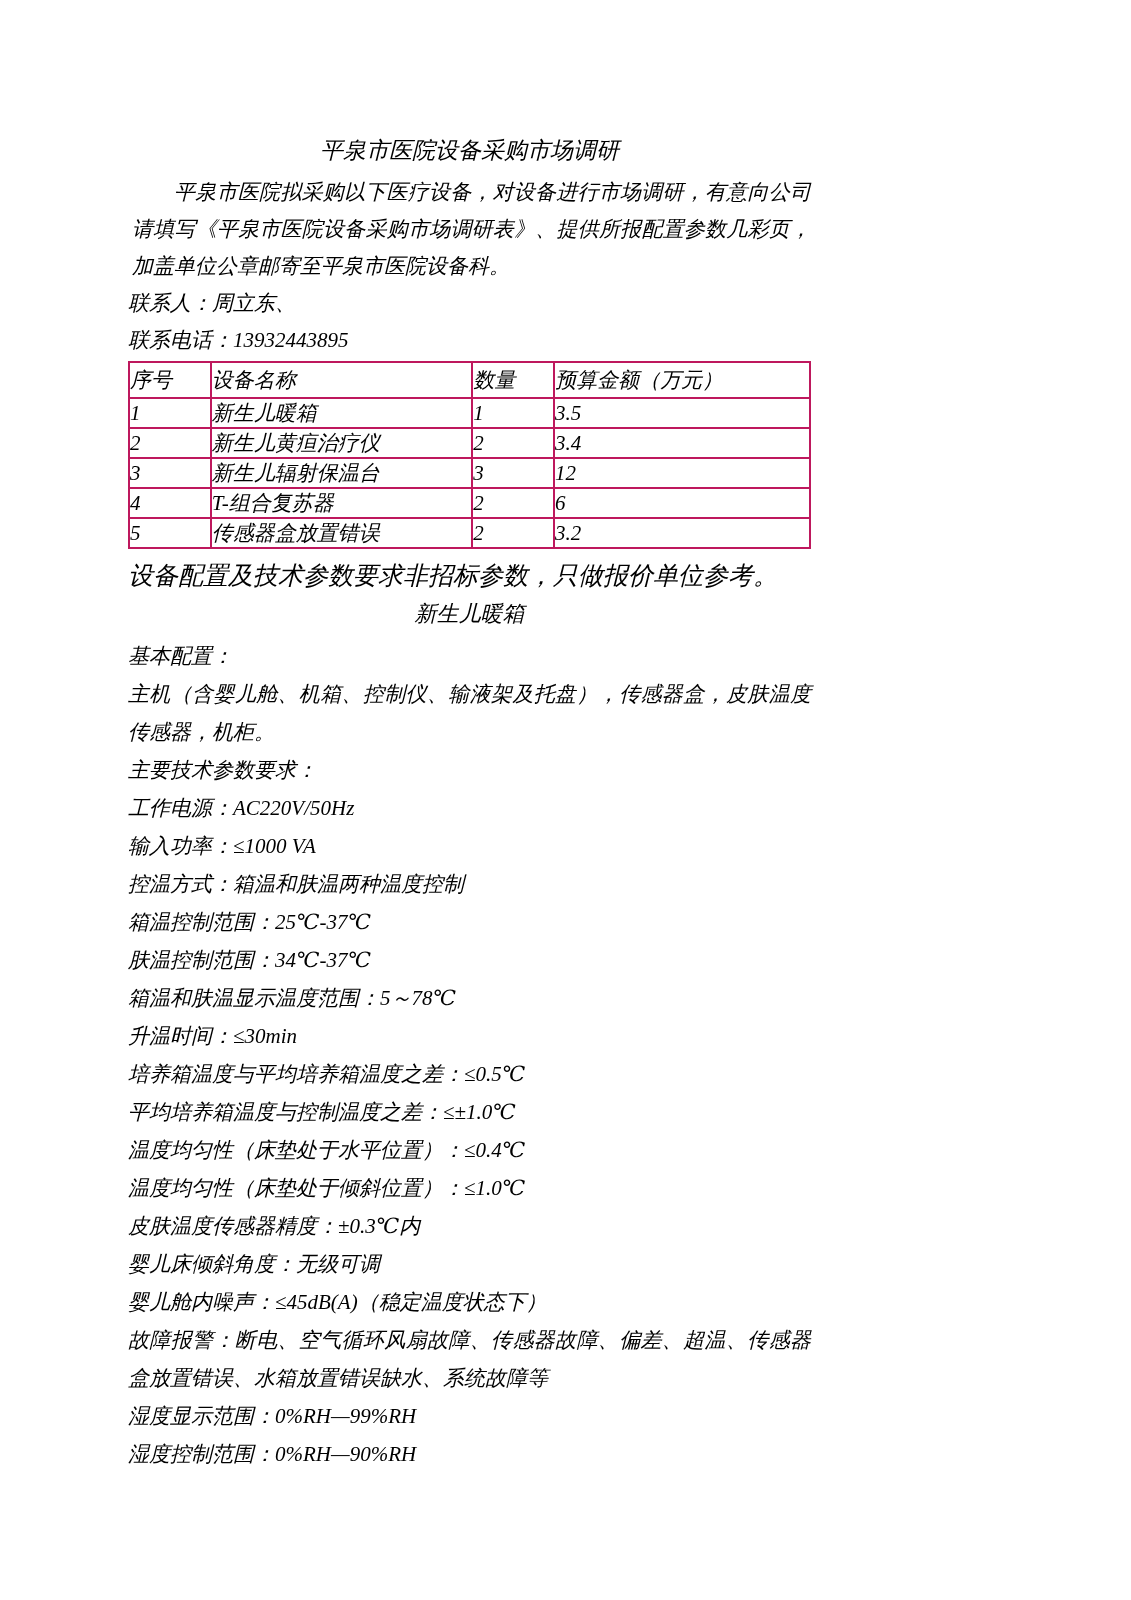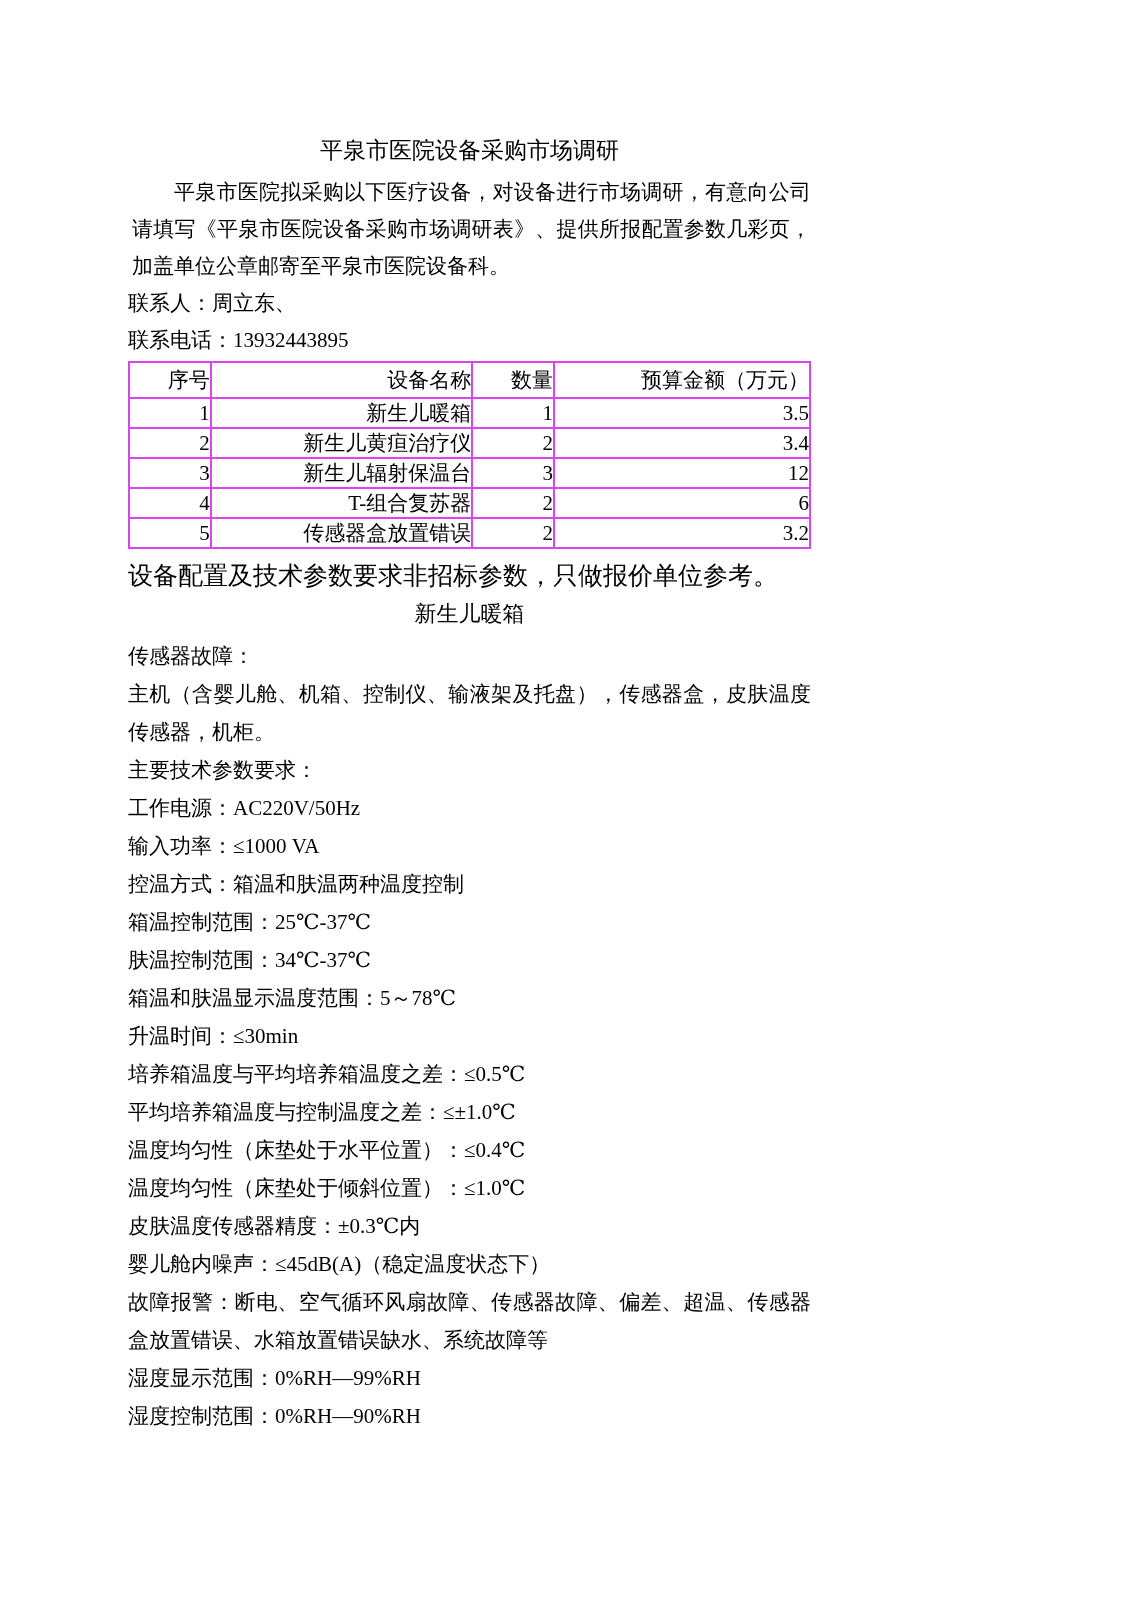--- a/index.html
+++ b/index.html
@@ -8,20 +8,21 @@
     background: #ffffff;
     color: #000000;
     font-family: "Liberation Serif", "DejaVu Serif", serif;
   }
   .page {
     position: relative;
     width: 923px;
     height: 1600px;
     background: #ffffff;
     overflow: hidden;
+    font-style: italic;
   }
   .content {
     padding: 136px 112px 0 128px; 
   }
   .doc-title {
     margin: 0;
     font-size: 23px;
     font-weight: normal;
     text-align: center;
     line-height: 30px;
@@ -39,22 +40,22 @@
     line-height: 37px;
   }
   table.equipment {
     border-collapse: collapse;
     table-layout: fixed;
     width: 100%;
     margin-top: 2px;
   }
   table.equipment th,
   table.equipment td {
-    border: 2px solid #d946ef;
-    text-align: right;
+    border: 2px solid #be185d;
+    text-align: left;
     vertical-align: middle;
     font-size: 21px;
     font-weight: normal;
     padding: 0;
     overflow: hidden;
     white-space: nowrap;
   }
   table.equipment thead tr { height: 36px; }
   table.equipment tbody tr { height: 30px; }
   .note {
@@ -138,35 +139,36 @@
             <td>3.2</td>
           </tr>
         </tbody>
     </table>
 
     <p class="note">设备配置及技术参数要求非招标参数，只做报价单位参考。</p>
 
     <h2 class="section-heading">新生儿暖箱</h2>
 
     <div class="spec-list">
-        <p>传感器故障：</p>
+        <p>基本配置：</p>
         <p>主机（含婴儿舱、机箱、控制仪、输液架及托盘），传感器盒，皮肤温度传感器，机柜。</p>
         <p>主要技术参数要求：</p>
         <p>工作电源：AC220V/50Hz</p>
         <p>输入功率：≤1000 VA</p>
         <p>控温方式：箱温和肤温两种温度控制</p>
         <p>箱温控制范围：25℃-37℃</p>
         <p>肤温控制范围：34℃-37℃</p>
         <p>箱温和肤温显示温度范围：5～78℃</p>
         <p>升温时间：≤30min</p>
         <p>培养箱温度与平均培养箱温度之差：≤0.5℃</p>
         <p>平均培养箱温度与控制温度之差：≤±1.0℃</p>
         <p>温度均匀性（床垫处于水平位置）：≤0.4℃</p>
         <p>温度均匀性（床垫处于倾斜位置）：≤1.0℃</p>
         <p>皮肤温度传感器精度：±0.3℃内</p>
+        <p>婴儿床倾斜角度：无级可调</p>
         <p>婴儿舱内噪声：≤45dB(A)（稳定温度状态下）</p>
         <p>故障报警：断电、空气循环风扇故障、传感器故障、偏差、超温、传感器盒放置错误、水箱放置错误缺水、系统故障等</p>
         <p>湿度显示范围：0%RH—99%RH</p>
         <p>湿度控制范围：0%RH—90%RH</p>
       </div>
 
   </div>
 </div>
 
 </body></html>

